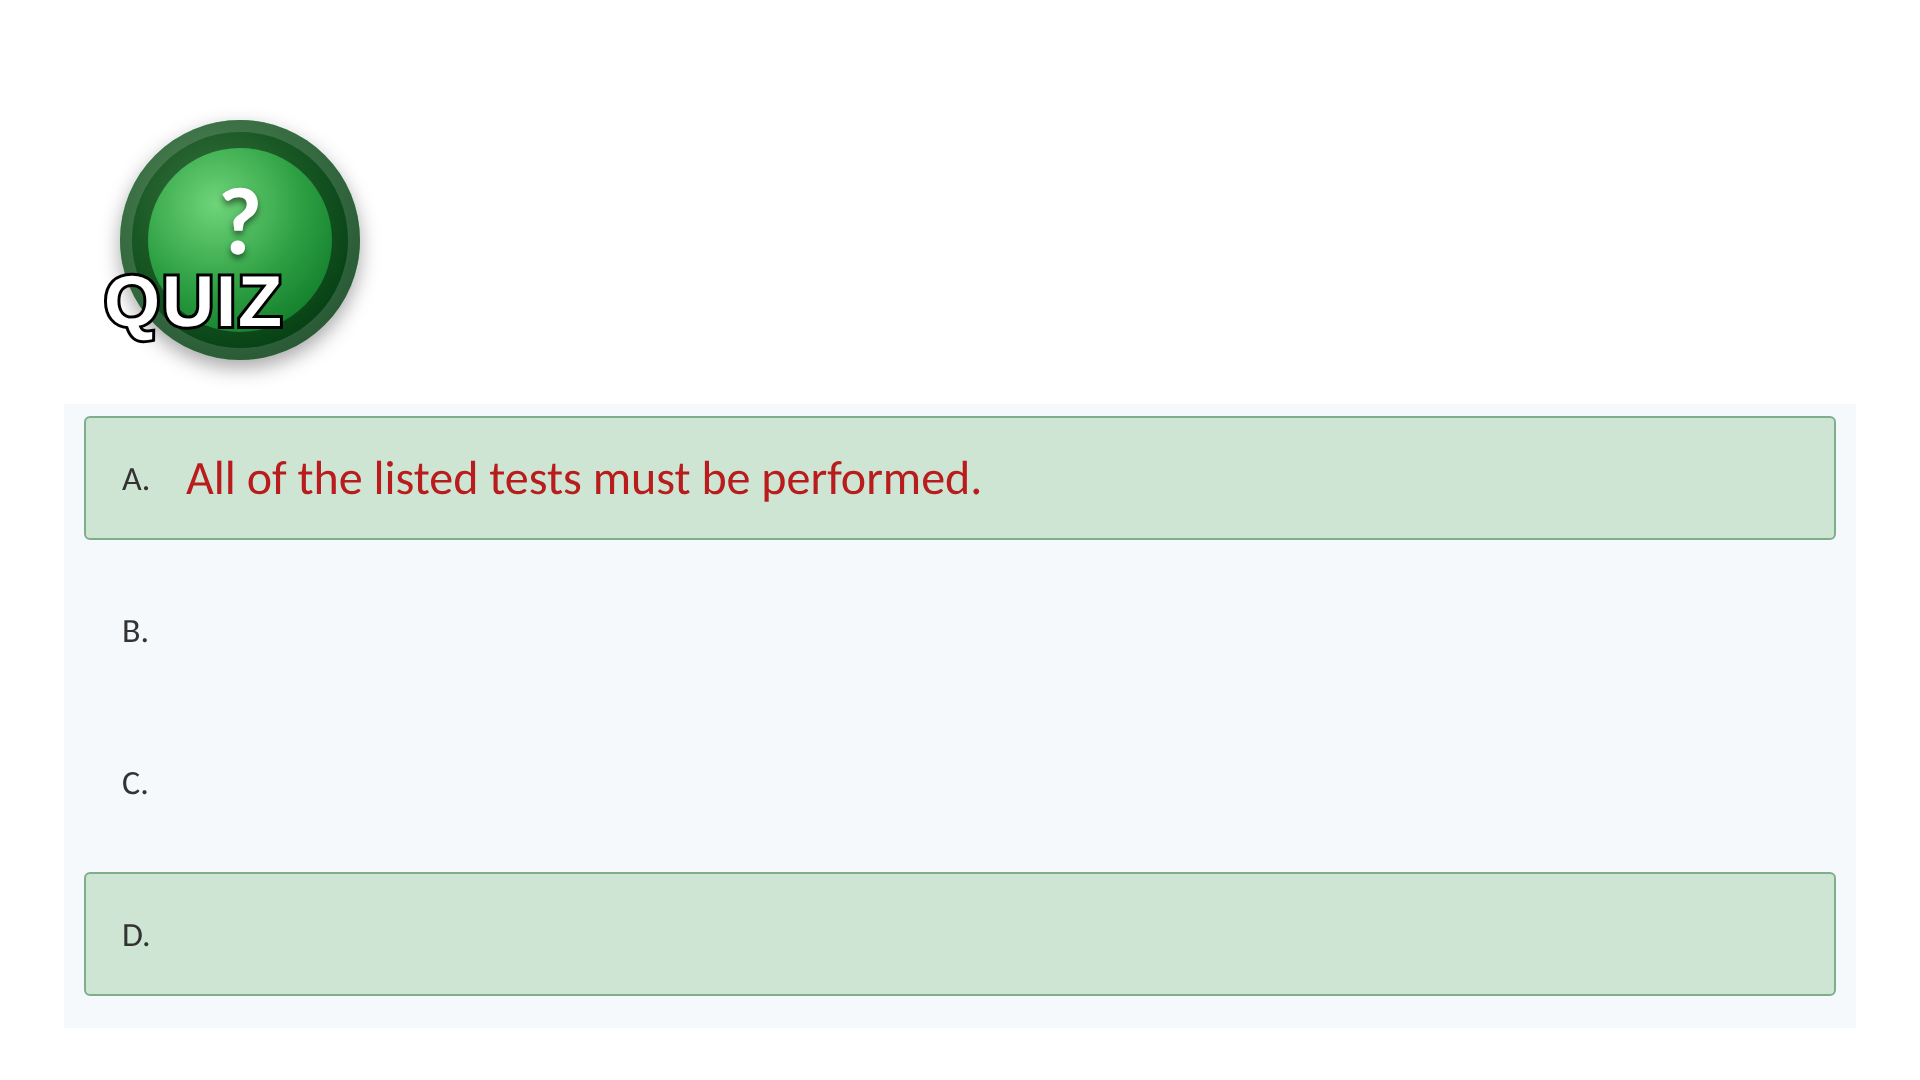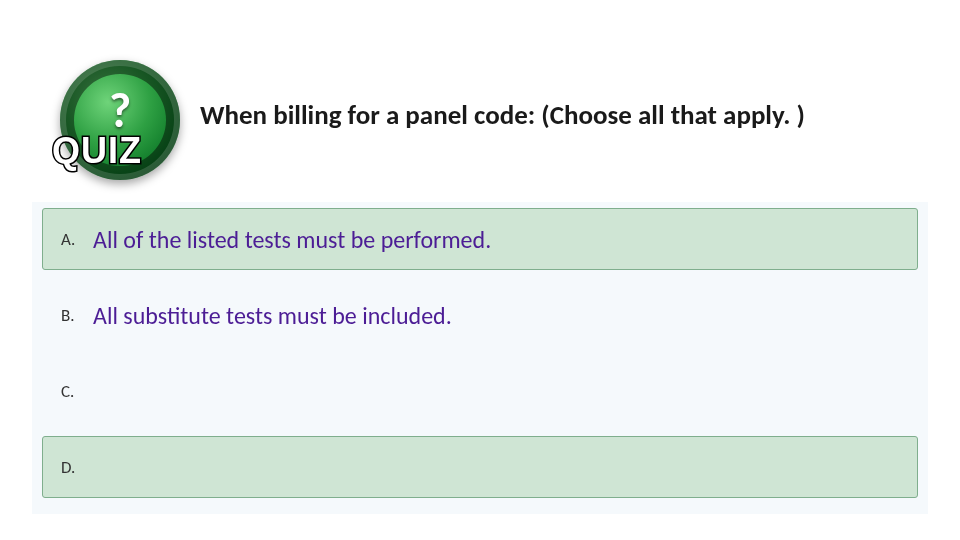--- a/index.html
+++ b/index.html
@@ -93,47 +93,45 @@
     width: 46px;
     flex: 0 0 46px;
     text-align: left;
     padding-left: 14px;
     font-size: 17px;
     color: #333333;
     box-sizing: border-box;
   }
   .answer-text {
     font-size: 24px;
-    color: #4c1d95;
+    color: #b91c1c;
   }
 </style>
 </head>
 <body>
 
 <div class="slide">
 
   <div class="quiz-icon">
     <div class="quiz-icon-outer">
       <div class="quiz-qmark">?</div>
     </div>
   </div>
   <div class="quiz-label">QUIZ</div>
 
-  <div class="question">When billing for a panel code: (Choose all that apply. )</div>
 
   <div class="answers-panel">
 
     <div class="answer-row correct">
       <div class="answer-letter">A.</div>
       <div class="answer-text">All of the listed tests must be performed.</div>
     </div>
 
     <div class="answer-row">
       <div class="answer-letter">B.</div>
-      <div class="answer-text">All substitute tests must be included.</div>
     </div>
 
     <div class="answer-row">
       <div class="answer-letter">C.</div>
     </div>
 
     <div class="answer-row correct">
       <div class="answer-letter">D.</div>
     </div>
 

